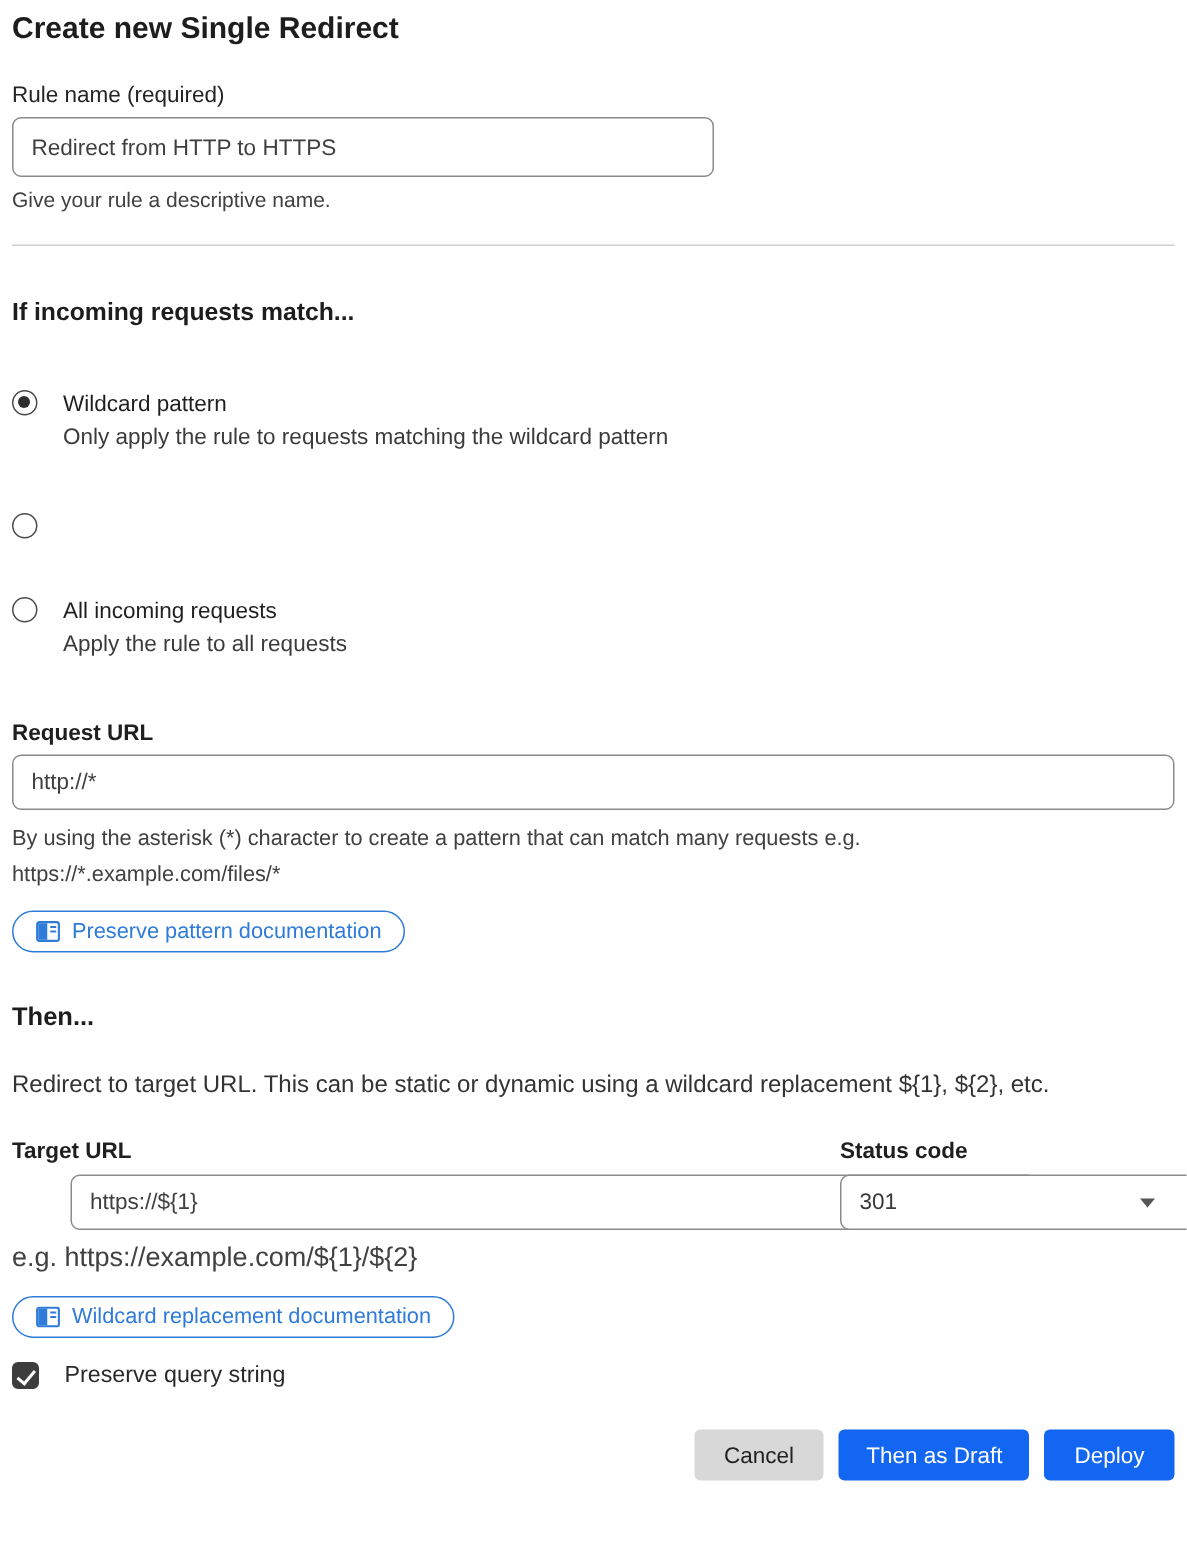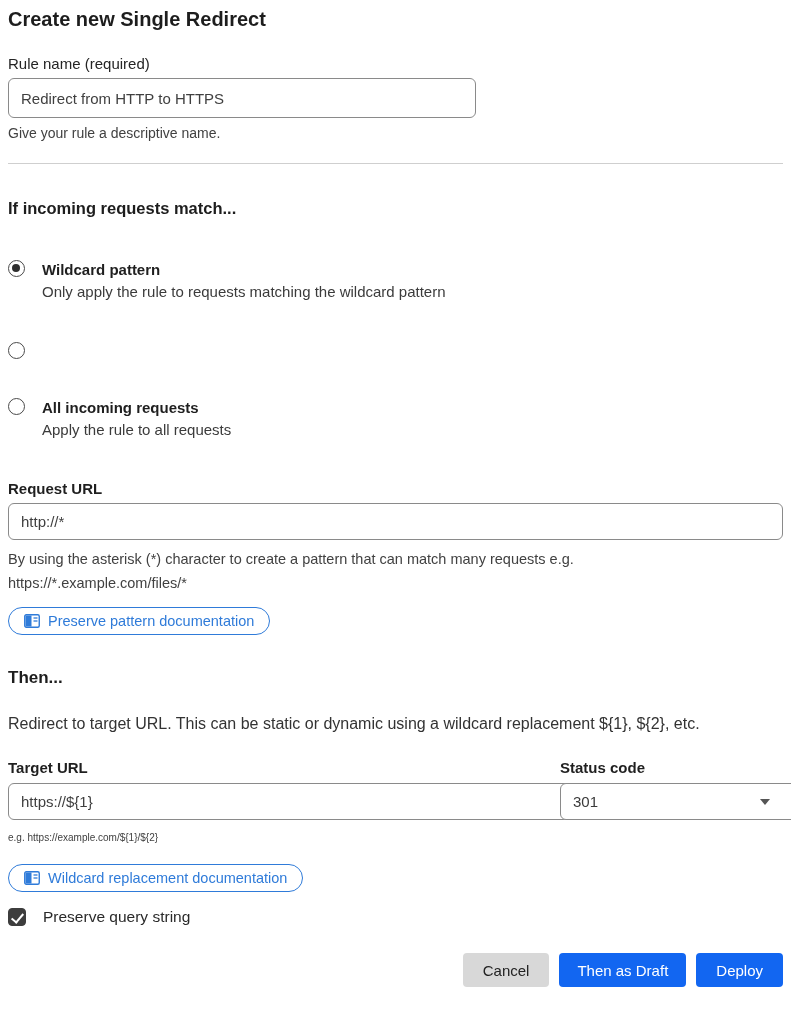--- a/index.html
+++ b/index.html
@@ -44,21 +44,21 @@
     appearance:none;-webkit-appearance:none;
     width:17px;height:17px;margin:1px 0 0 0;flex:0 0 17px;
     border:1.5px solid #4a4a4a;border-radius:50%;background:#fff;
     position:relative;cursor:pointer;
   }
   input[type=radio]:checked::after{
     content:"";position:absolute;left:3px;top:3px;width:8px;height:8px;
     border-radius:50%;background:#2e2e2e;
   }
   .radio-texts{margin-left:17px;}
-  .radio-label{font-size:15px;font-weight:700;color:#1f1f1f;line-height:21px;}
+  .radio-label{font-size:15px;font-weight:400;color:#1f1f1f;line-height:21px;}
   .radio-desc{font-size:15px;color:#3b3b3b;line-height:23px;}
 
   .url-block .field-label{margin-top:38px;}
   input.wide-input{width:775px;height:37px;}
   .pattern-help{margin-top:7px;font-size:14.5px;color:#414141;line-height:24px;}
 
   .doc-button{
     margin-top:12px;display:inline-flex;align-items:center;gap:8px;
     height:28px;padding:0 15px;background:#fff;
     border:1px solid var(--doc-blue);border-radius:14px;
@@ -67,34 +67,34 @@
   }
   .doc-button svg{display:block;}
 
   h2.then-heading{margin-top:32px;font-size:17px;}
   .then-desc{margin-top:24px;font-size:16px;color:#333;line-height:21px;}
 
   .target-row{display:flex;gap:10px;margin-top:24px;}
   .target-col{width:542px;}
   .status-col{width:223px;}
   .target-row .field-label{margin-top:0;}
-  .target-col input.text-input{width:644px;height:37px;}
+  .target-col input.text-input{width:644px;height:37px;margin-left:39px;}
   .select-wrap{position:relative;margin-top:6px;}
   select.status-select{
     appearance:none;-webkit-appearance:none;
     width:242px;height:37px;border:1px solid var(--border-gray);border-radius:6px;
     padding:0 12px;font-size:15px;color:#3a3a3a;background:#fff;cursor:pointer;
     font-family:"Liberation Sans","DejaVu Sans",sans-serif;outline:none;
   }
   .select-wrap::after{
     content:"";position:absolute;right:13px;top:16px;
     border-left:5px solid transparent;border-right:5px solid transparent;
     border-top:6px solid #555;pointer-events:none;
   }
-  .eg-help{margin-top:9px;font-size:10px;color:#414141;line-height:18px;}
+  .eg-help{margin-top:9px;font-size:18px;color:#414141;line-height:18px;}
   .doc-button.second{margin-top:17px;}
 
   .checkbox-row{margin-top:16px;display:flex;align-items:center;cursor:pointer;}
   input[type=checkbox]{
     appearance:none;-webkit-appearance:none;
     width:18px;height:18px;border:1px solid #3d3d3d;border-radius:4px;
     background:#fff;position:relative;cursor:pointer;margin:0;flex:0 0 18px;
   }
   input[type=checkbox]:checked{background:#3d3d3d;border-color:#3d3d3d;}
   input[type=checkbox]:checked::after{

